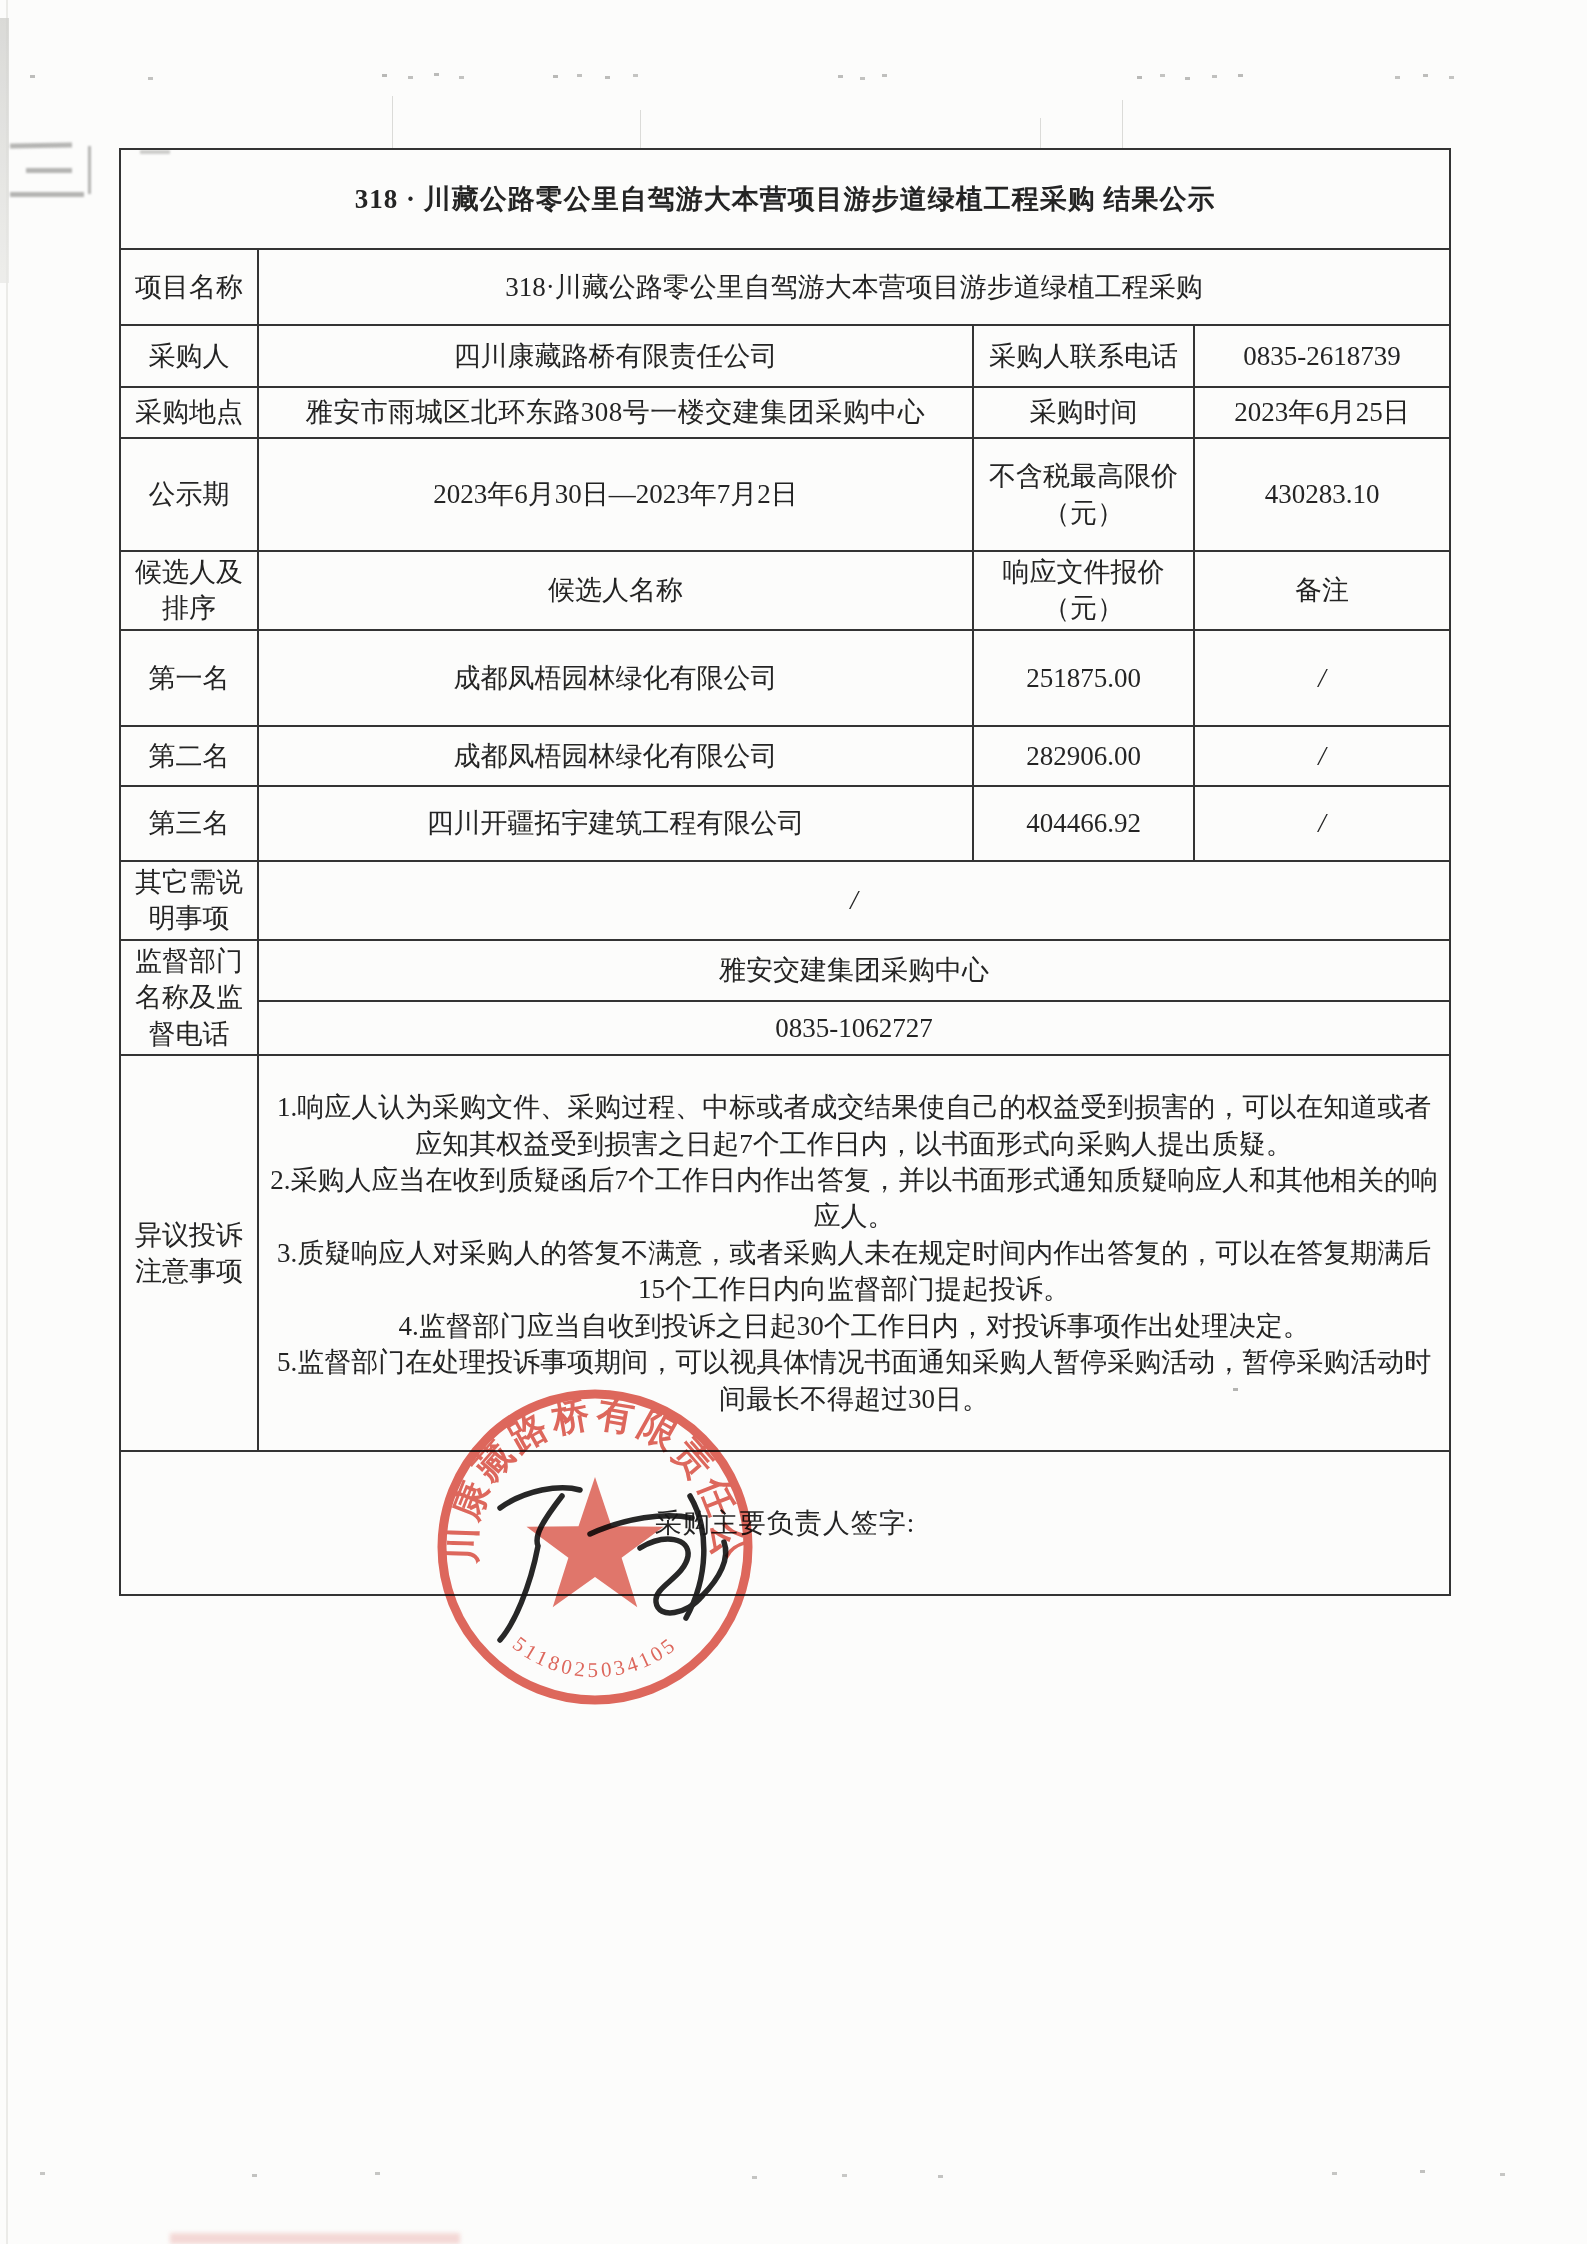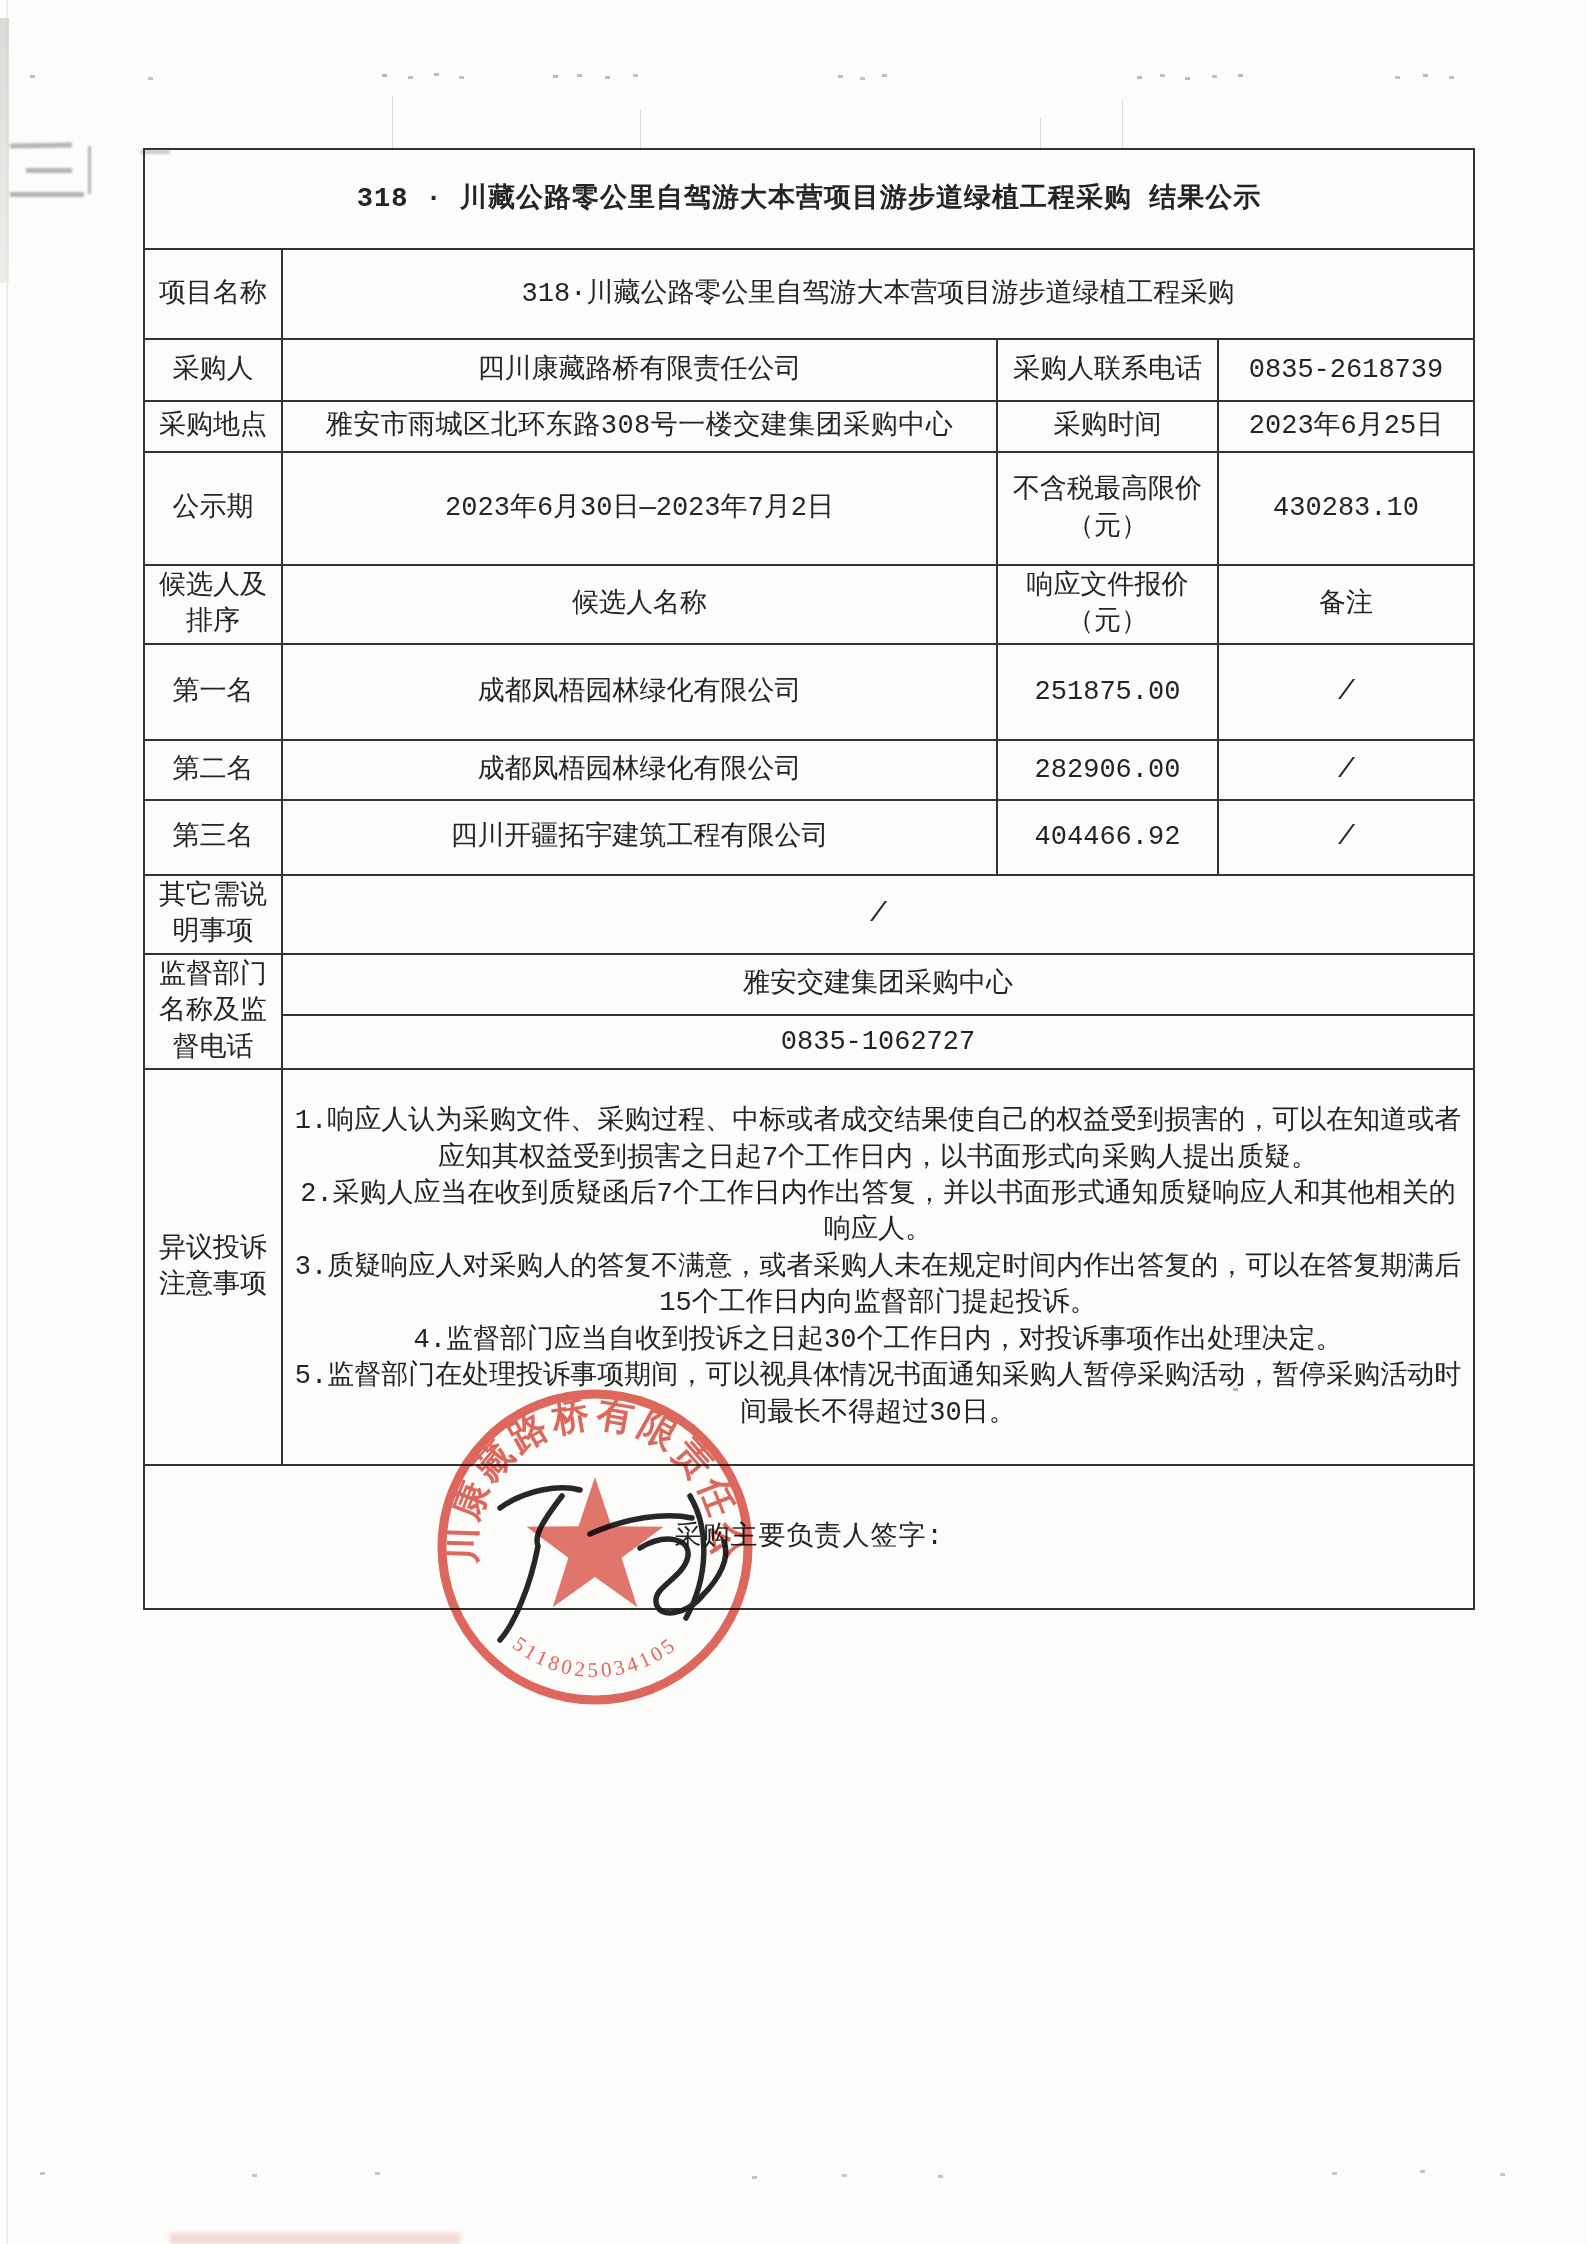--- a/index.html
+++ b/index.html
@@ -6,24 +6,23 @@
   body{
     width:1587px;height:2244px;position:relative;overflow:hidden;
     background:#fcfcfb;
     font-family:"Liberation Serif","DejaVu Serif",serif;
     color:#1f1f1f;
   }
   .sheet{position:absolute;inset:0;}
 
   
   table.doc{
-    position:absolute;left:143px;top:148px;width:1330px;
+    position:absolute;left:119px;top:148px;width:1330px;
     border-collapse:collapse;table-layout:fixed;
     background:transparent;
-    font-family:Liberation Mono, monospace;
   }
   table.doc td{
     border:2px solid #343434;
     text-align:center;vertical-align:middle;
     font-size:27px;line-height:1.35;
     padding:2px 6px;color:#242424;
     overflow:hidden;
   }
   td.title-cell{
     font-size:37px;font-weight:bold;letter-spacing:1px;line-height:49px;
@@ -91,21 +90,21 @@
       </colgroup>
 
     <tbody>
         <tr style="height:100px">
       <td colspan="4" class="title-cell">
         <span>318 · 川藏公路零公里自驾游大本营项目游步道绿植工程采购</span>
         <span>结果公示</span>
       </td>
     </tr>
 
-    <tr style="height:90px">
+    <tr style="height:76px">
       <td>项目名称</td>
       <td colspan="3">318·川藏公路零公里自驾游大本营项目游步道绿植工程采购</td>
     </tr>
 
     <tr style="height:62px">
       <td>采购人</td>
       <td>四川康藏路桥有限责任公司</td>
       <td>采购人联系电话</td>
       <td>0835-2618739</td>
     </tr>

